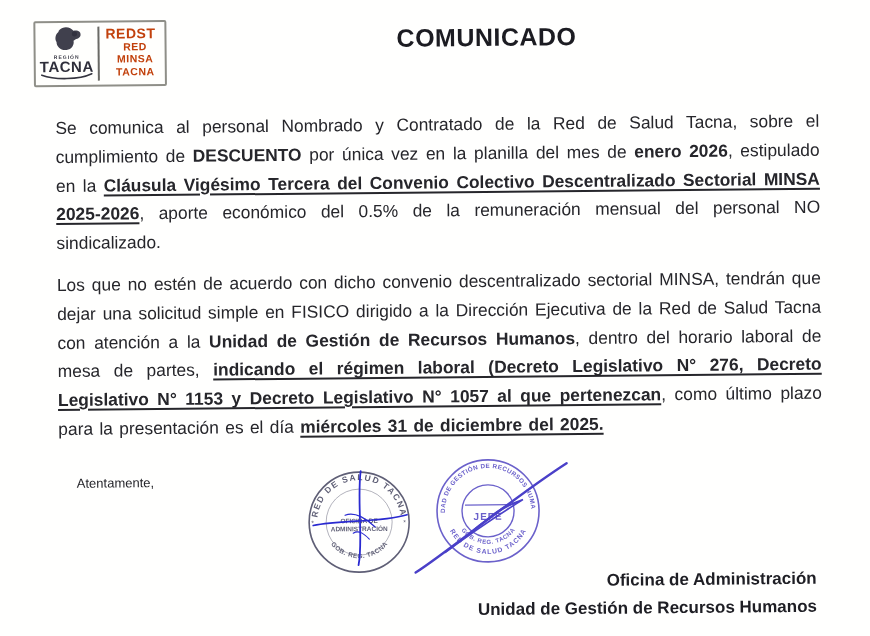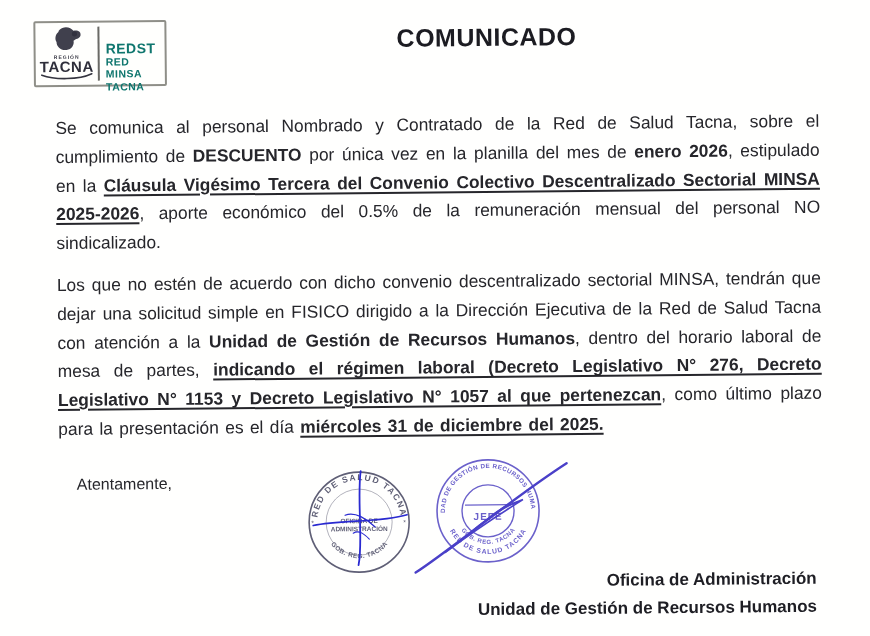--- a/index.html
+++ b/index.html
@@ -42,26 +42,26 @@
     color: #3a3a46; margin-top: -2px;
   }
   .logo-region-big {
     font-size: 15px; font-weight: 800; letter-spacing: 0.5px;
     color: #2e2e3a; line-height: 14px;
   }
   .logo-swoosh { margin-top: -1px; }
   .logo-divider { width: 2px; background: #6a6a66; margin: 4px 0; }
   .logo-right {
     flex: 1;
-    padding: 20px 0 0 6px;
-    color: #0f766e;
+    padding: 5px 0 0 6px;
+    color: #c2410c;
     line-height: 12.5px;
   }
   .logo-acronym { font-size: 14px; font-weight: 800; letter-spacing: 0.5px; }
-  .logo-line { font-size: 10.5px; font-weight: 700; letter-spacing: 0.5px; }
+  .logo-line { font-size: 10.5px; font-weight: 700; letter-spacing: 0.5px; text-align: center; }
   
   .title {
     position: absolute;
     left: 0; right: 0; top: 27px;
     text-align: center;
     padding-left: 108px;
     font-size: 25px;
     font-weight: 800;
     letter-spacing: 0.5px;
     color: #1c1c22;
@@ -81,21 +81,21 @@
   .b  { font-weight: 700; }
   .bu {
     font-weight: 700;
     text-decoration: underline;
     text-decoration-thickness: 1.8px;
     text-underline-offset: 3px;
   }
   .closing {
     position: absolute;
     left: 75px; top: 476px;
-    font-size: 16px;
+    font-size: 13px;
     color: #26262b;
   }
   
   .stamps {
     position: absolute;
     left: 293px; top: 452px;
     width: 300px; height: 132px;
   }
   
   .footer-block {

